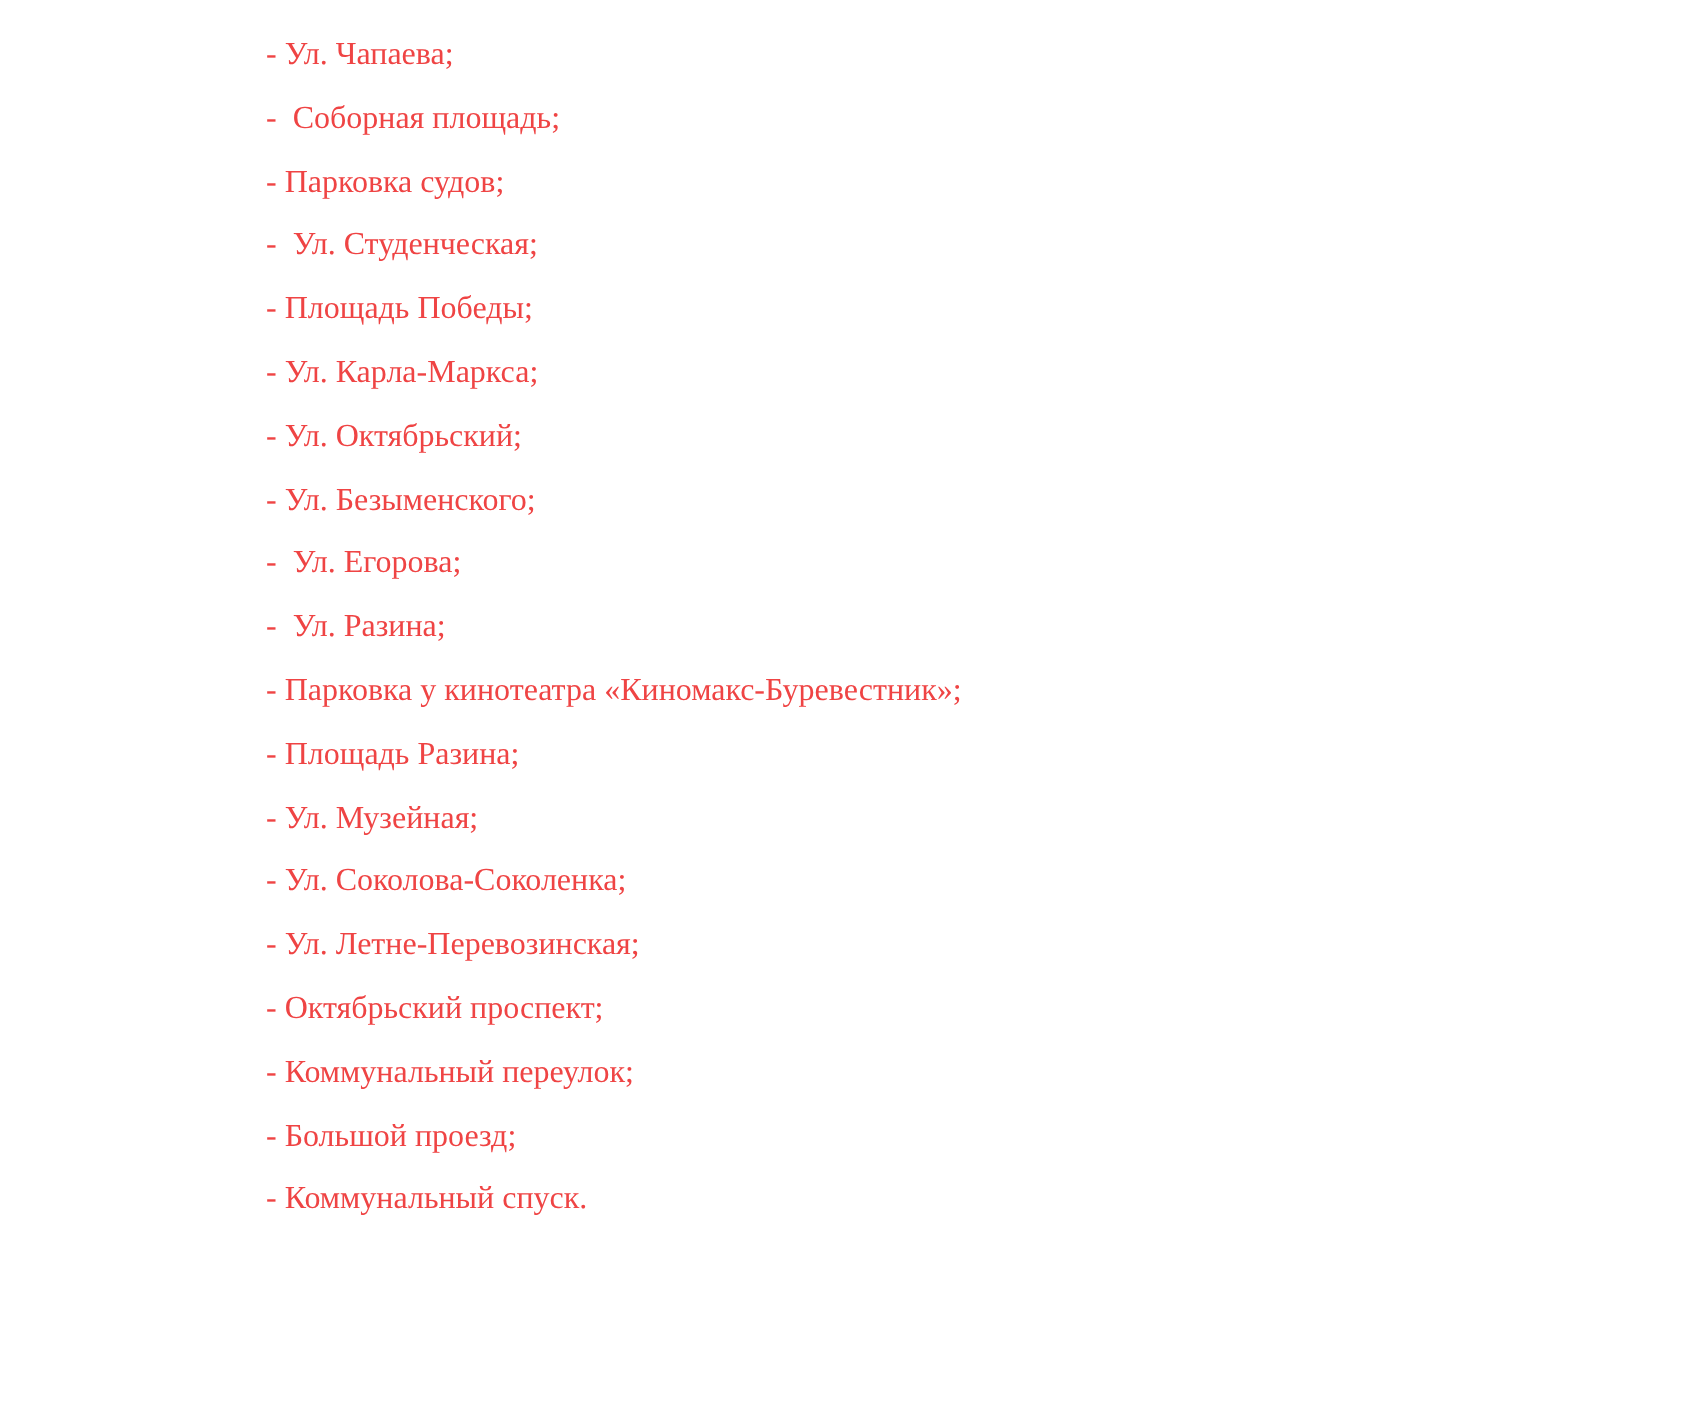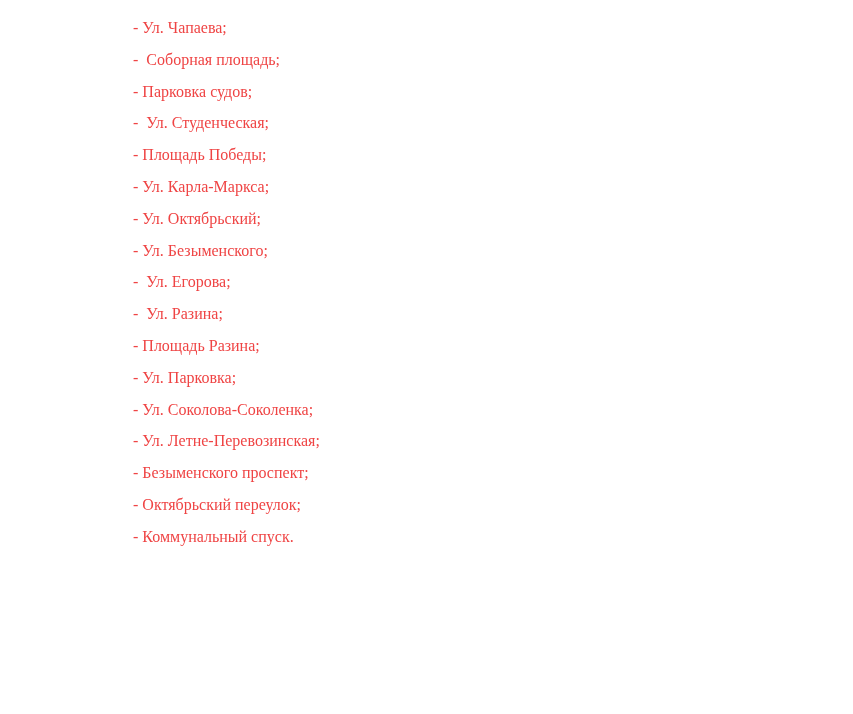--- a/index.html
+++ b/index.html
@@ -40,20 +40,22 @@
   <p class="line">- Ул. Чапаева;</p>
   <p class="line">-  Соборная площадь;</p>
   <p class="line">- Парковка судов;</p>
   <p class="line">-  Ул. Студенческая;</p>
   <p class="line">- Площадь Победы;</p>
   <p class="line">- Ул. Карла-Маркса;</p>
   <p class="line">- Ул. Октябрьский;</p>
   <p class="line">- Ул. Безыменского;</p>
   <p class="line">-  Ул. Егорова;</p>
   <p class="line">-  Ул. Разина;</p>
+  <p class="line">- Парковка у кинотеатра «Киномакс-Буревестник»;</p>
   <p class="line">- Площадь Разина;</p>
-  <p class="line">- Ул. Парковка;</p>
+  <p class="line">- Ул. Музейная;</p>
   <p class="line">- Ул. Соколова-Соколенка;</p>
   <p class="line"><span>- Ул. Летне-</span><span class="squiggle">Перевозинская;</span></p>
-  <p class="line">- Безыменского проспект;</p>
-  <p class="line">- Октябрьский переулок;</p>
+  <p class="line">- Октябрьский проспект;</p>
+  <p class="line">- Коммунальный переулок;</p>
+  <p class="line">- Большой проезд;</p>
   <p class="line">- Коммунальный спуск.</p>
 </div>
 
 </body></html>

